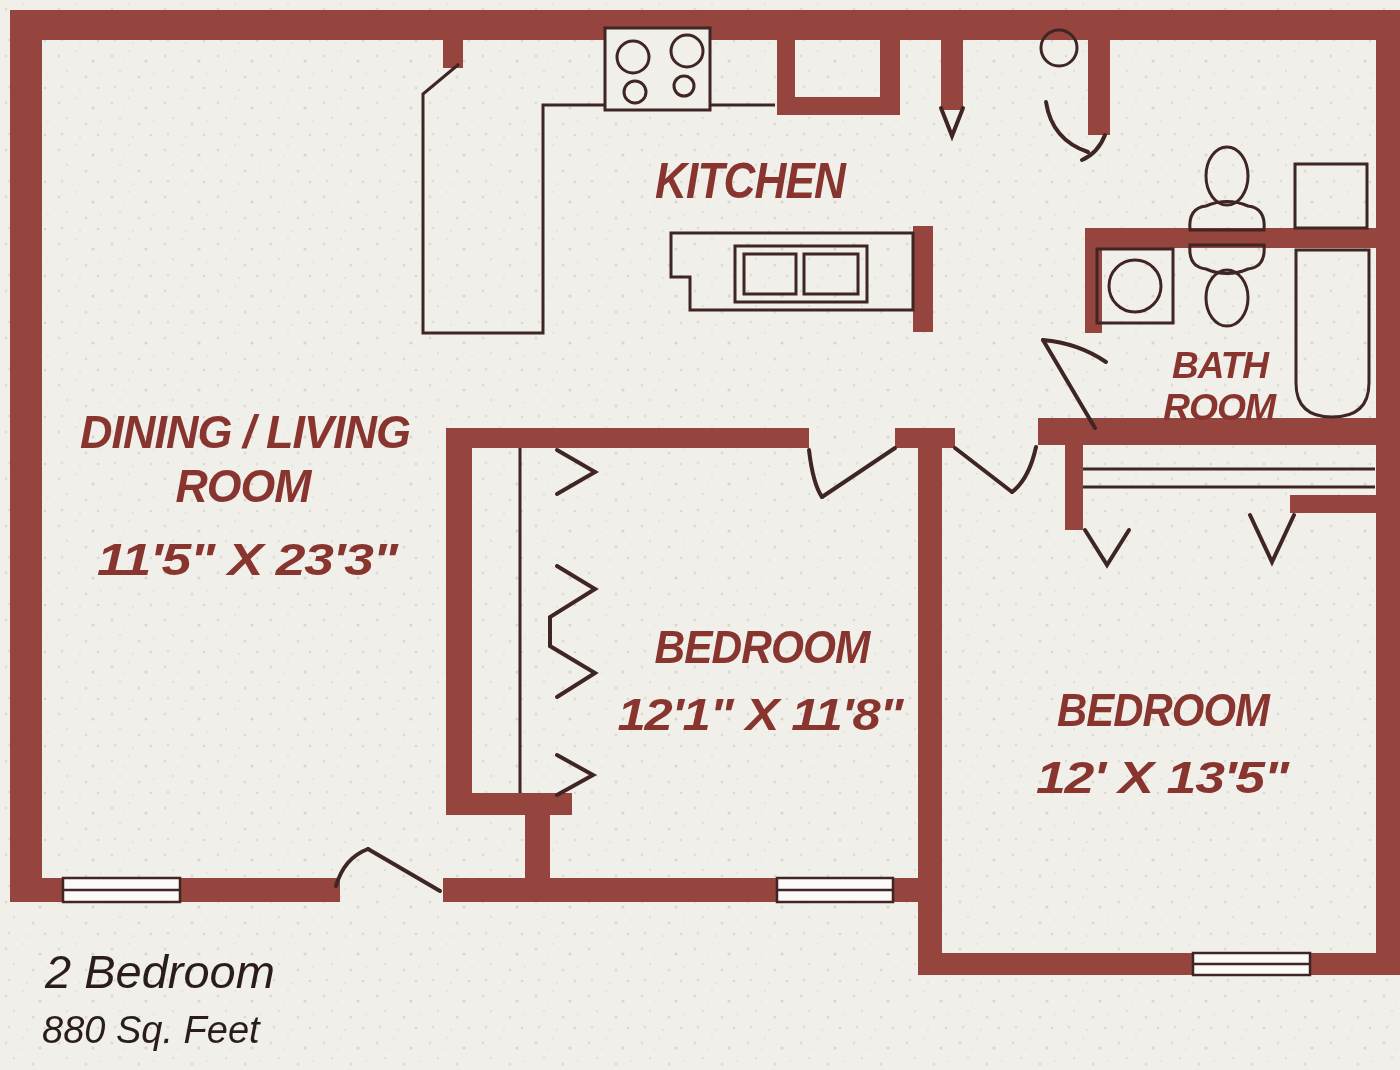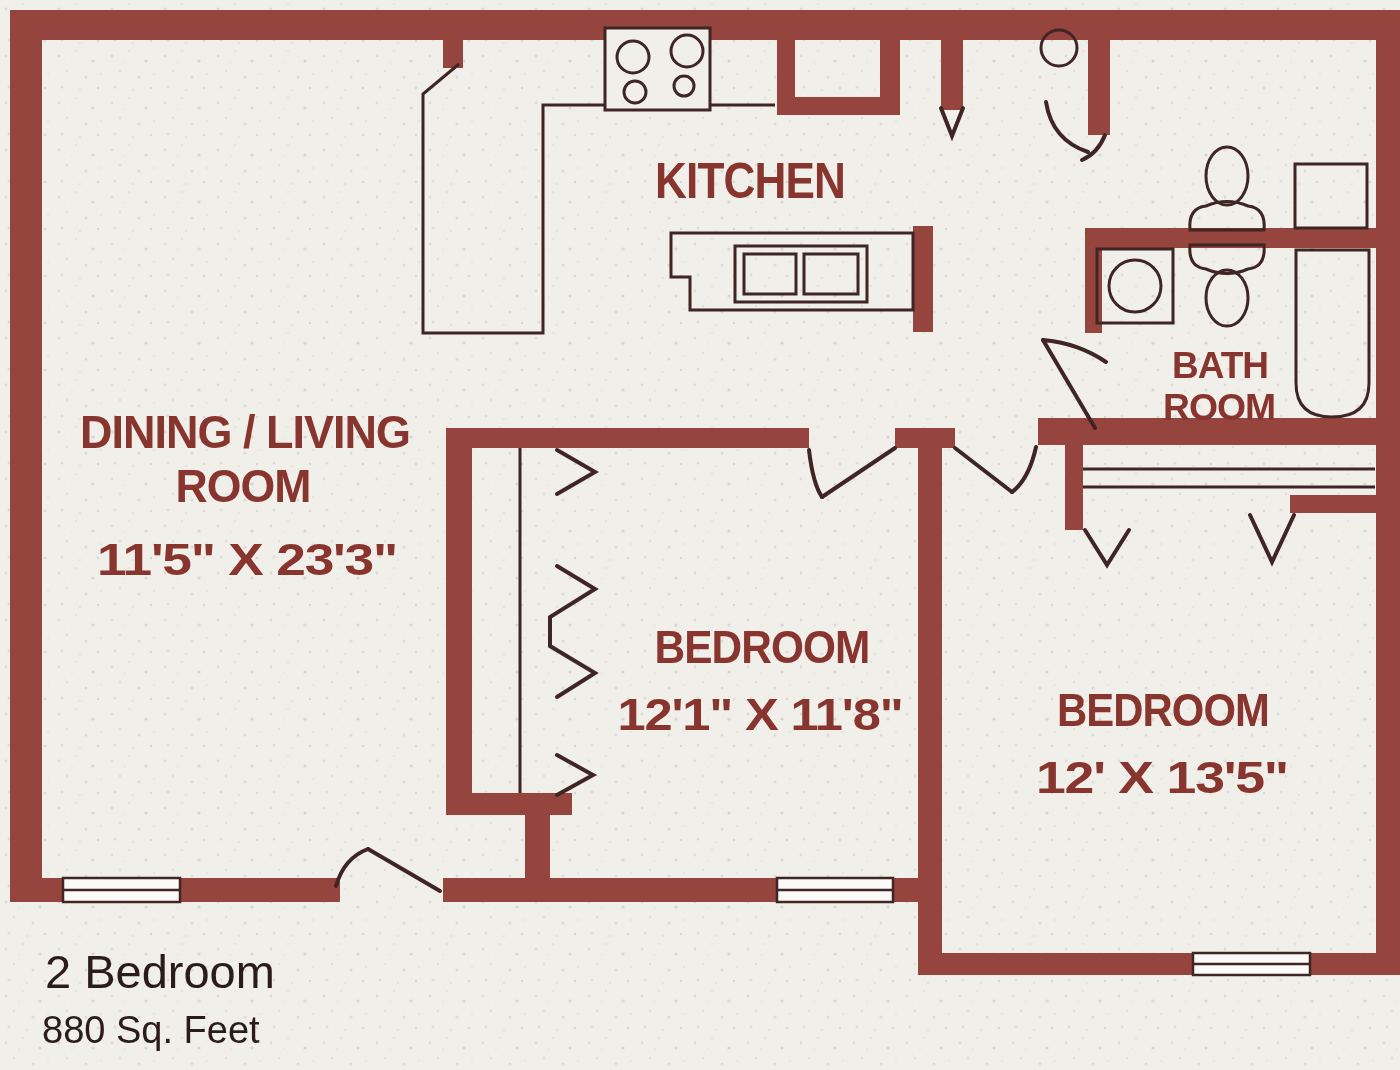--- a/index.html
+++ b/index.html
@@ -9,21 +9,21 @@
     --footer:#2b1c1c;
     --bg:#f1efea;
   }
   html,body{margin:0;padding:0;}
   body{
     width:1400px;height:1070px;
     background:var(--bg);
     font-family:"Liberation Sans", sans-serif;
     overflow:hidden;
   }
-  .plan-wrap{position:relative;width:1400px;height:1070px;}
+  .plan-wrap{position:relative;width:1400px;height:1070px;font-style:italic;}
   svg{display:block;}
   .wall{fill:var(--wall);stroke:none;}
   .thin{stroke:var(--line);stroke-width:3;fill:none;}
   .thin-fill{stroke:var(--line);stroke-width:3;fill:var(--bg);}
   .door{stroke:var(--line);stroke-width:4;fill:none;stroke-linecap:round;stroke-linejoin:miter;}
   .winline{stroke:var(--line);stroke-width:2.5;fill:none;}
   .winbox{fill:#fbfaf8;stroke:var(--line);stroke-width:2.5;}
   .room-label{
     font-family:"Liberation Sans", sans-serif;
     font-weight:bold;

